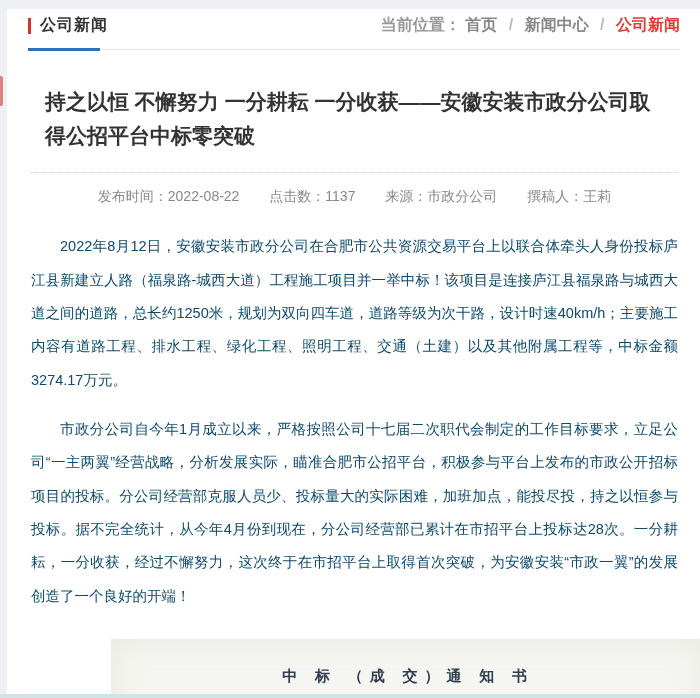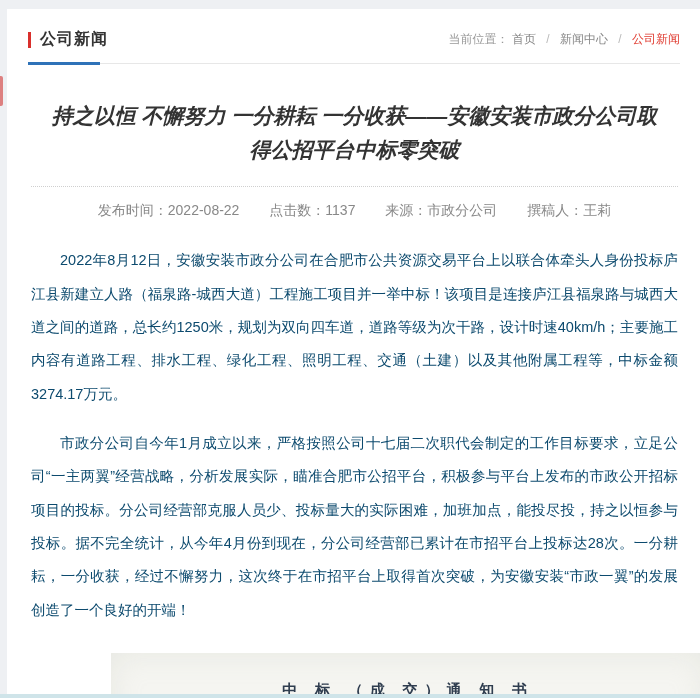--- a/index.html
+++ b/index.html
@@ -4,42 +4,42 @@
 <style>
   html,body{margin:0;padding:0;}
   body{
     width:700px;height:698px;overflow:hidden;
     font-family:"Liberation Sans","DejaVu Sans",sans-serif;
     background:#eef0f3;position:relative;
   }
   .main{
     position:absolute;left:7px;top:9px;right:0;bottom:0;
     background:#ffffff;box-sizing:border-box;
-    padding:14px 12px 0 14px;
+    padding:0 12px 0 14px;
   }
   
   .red-sliver{
     position:absolute;left:0;top:76px;width:3px;height:30px;
     background:#dd8080;border-radius:0 2px 2px 0;
   }
   
   .section-head{display:flex;align-items:center;margin:6px 8px 0 7px;}
   .red-bar{width:3px;height:16px;background:#d9302c;margin-right:9px;flex:0 0 auto;}
   .section-title{font-size:16px;font-weight:600;color:#333;margin:0;letter-spacing:1px;}
-  .breadcrumb{margin-left:auto;font-size:12px;color:#999;}
+  .breadcrumb{margin-left:auto;font-size:16px;color:#999;font-weight:bold;}
   .breadcrumb a{color:#888;text-decoration:none;cursor:pointer;}
   .breadcrumb .sep{margin:0 7px;color:#bbb;}
   .breadcrumb a.active{color:#e03c31;}
   .head-rule{position:relative;height:3px;margin:12px 8px 0 7px;}
   .head-rule .gray-line{position:absolute;left:0;right:0;top:1px;height:1px;background:#e7e7e7;}
   .head-rule .blue-seg{position:absolute;left:0;top:0;width:72px;height:3px;background:#2e72b8;}
   
   .article-title{
-    font-size:21px;font-weight:bold;color:#333;text-align:center;
-    line-height:1.6;margin:34px 24px 20px;font-style:italic;
+    font-size:21px;font-weight:bold;color:#333;
+    line-height:1.6;margin:34px 24px 20px;
   }
   .dotted{border-bottom:1px dotted #cfcfcf;margin:0 10px;}
   .meta{ text-align:center;font-size:14px;color:#888;margin:15px 0 24px;}
   .meta span.item{margin:0 13px;}
   .meta .gap{margin-right:30px;}
   .body-par{
     font-size:14.5px;color:#0c4a6e;line-height:2.3;text-align:justify;
     text-indent:2em;margin:0 10px 16px;
   }
   

